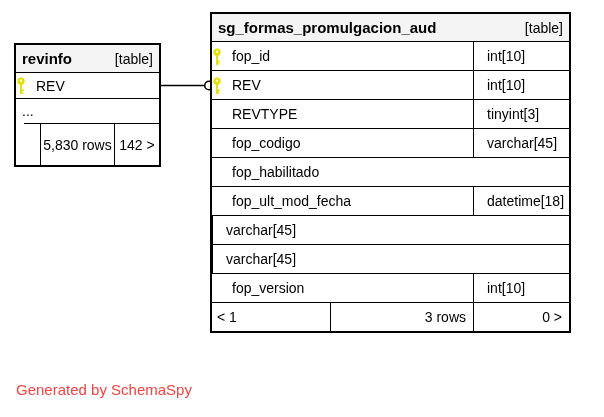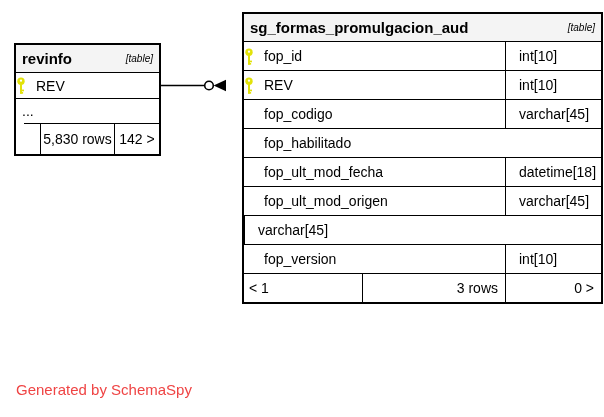--- a/index.html
+++ b/index.html
@@ -14,30 +14,30 @@
   .canvas { position: absolute; left: 0; top: 0; width: 604px; height: 417px; background: #ffffff; }
 
   .tbl {
     position: absolute;
     background: #ffffff;
     border: 2px solid #000000;
     font-size: 14px;
     color: #000000;
   }
   .tbl-left  { left: 14px;  top: 43px; width: 147px; }
-  .tbl-right { left: 242px; top: 12px; width: 361px; }
+  .tbl-right { left: 210px; top: 12px; width: 361px; }
 
   .tbl-header {
     height: 27px;
     background: #f4f4f4;
     display: flex; align-items: center; justify-content: space-between;
     padding: 0 6px 0 6px;
   }
   .tbl-title { font-weight: bold; font-size: 15px; white-space: nowrap; }
-  .tbl-tag   { font-size: 10px; white-space: nowrap; font-style: italic; }
+  .tbl-tag   { font-size: 14px; white-space: nowrap; }
 
   .row {
     height: 29px;
     border-top: 1px solid #000000;
     display: flex; align-items: stretch;
   }
   .row-short { height: 26px; }
   .name-cell {
     flex: 1 1 auto;
     display: flex; align-items: center;
@@ -53,21 +53,21 @@
   }
 
   .ellipsis-row {
     height: 25px;
     border-top: 1px solid #000000;
     display: flex; align-items: center;
     padding-left: 6px;
   }
 
   .ft { height: 29px; border-top: 1px solid #000000; display: flex; align-items: stretch; }
-  .tbl-left .ft { height: 31px; margin-left: 8px; }
+  .tbl-left .ft { height: 42px; margin-left: 8px; }
   .ft-cell { display: flex; align-items: center; white-space: nowrap; }
 
   .tbl-right .ft-left   { flex: 0 0 119px; border-right: 1px solid #000000; padding-left: 5px; }
   .tbl-right .ft-center { flex: 1 1 auto; justify-content: flex-end; padding-right: 7px; }
   .tbl-right .ft-right  { flex: 0 0 96px; border-left: 1px solid #000000; justify-content: flex-end; padding-right: 7px; }
 
   .tbl-left .ft-left   { flex: 0 0 17px; border-right: 1px solid #000000; }
   .tbl-left .ft-center { flex: 1 1 auto; justify-content: center; }
   .tbl-left .ft-right  { flex: 0 0 45px; border-left: 1px solid #000000; justify-content: center; }
 
@@ -156,20 +156,27 @@
               <rect x="4" y="15" width="3.1" height="1.7"></rect>
             </g>
             <circle cx="5" cy="3.7" r="1.15" fill="#ffffff"></circle>
           </svg>
         </span>
         <span>REV</span>
       </div>
       <div class="type-cell">int[10]</div>
     </div>
 
+    <div class="row">
+      <div class="name-cell">
+        <span class="key-slot"></span>
+        <span>REVTYPE</span>
+      </div>
+      <div class="type-cell">tinyint[3]</div>
+    </div>
 
     <div class="row">
       <div class="name-cell">
         <span class="key-slot"></span>
         <span>fop_codigo</span>
       </div>
       <div class="type-cell">varchar[45]</div>
     </div>
 
     <div class="row">
@@ -182,24 +189,20 @@
 
     <div class="row">
       <div class="name-cell">
         <span class="key-slot"></span>
         <span>fop_ult_mod_fecha</span>
       </div>
       <div class="type-cell">datetime[18]</div>
     </div>
 
     <div class="row">
-      <div class="name-cell">
-        <span class="key-slot"></span>
-        <span>fop_ult_mod_origen</span>
-      </div>
       <div class="type-cell">varchar[45]</div>
     </div>
 
     <div class="row">
       <div class="type-cell">varchar[45]</div>
     </div>
 
     <div class="row">
       <div class="name-cell">
         <span class="key-slot"></span>

